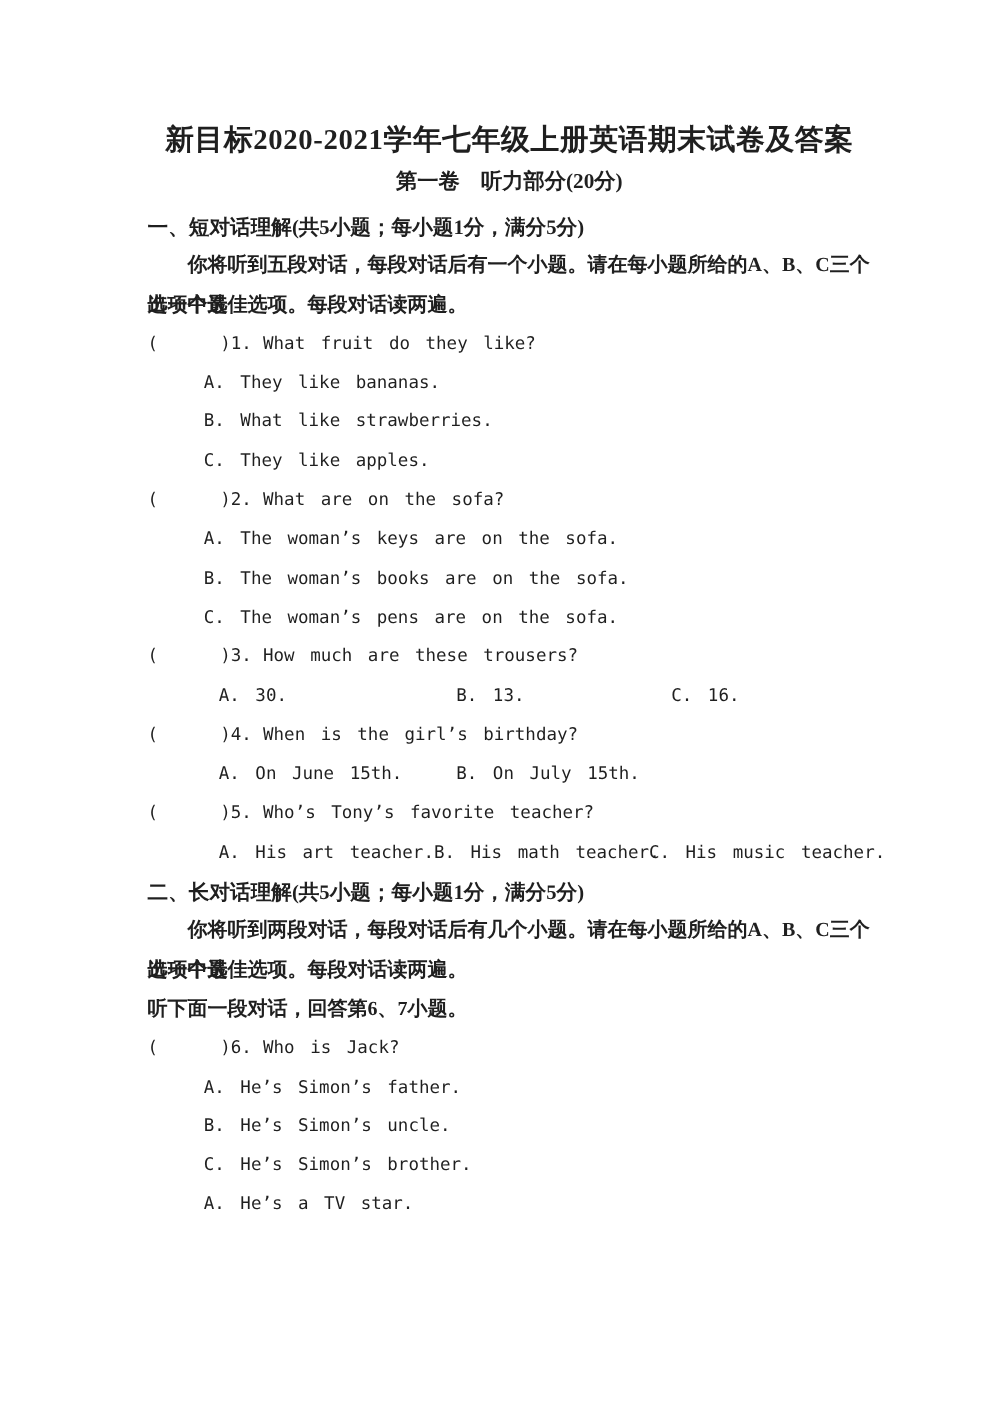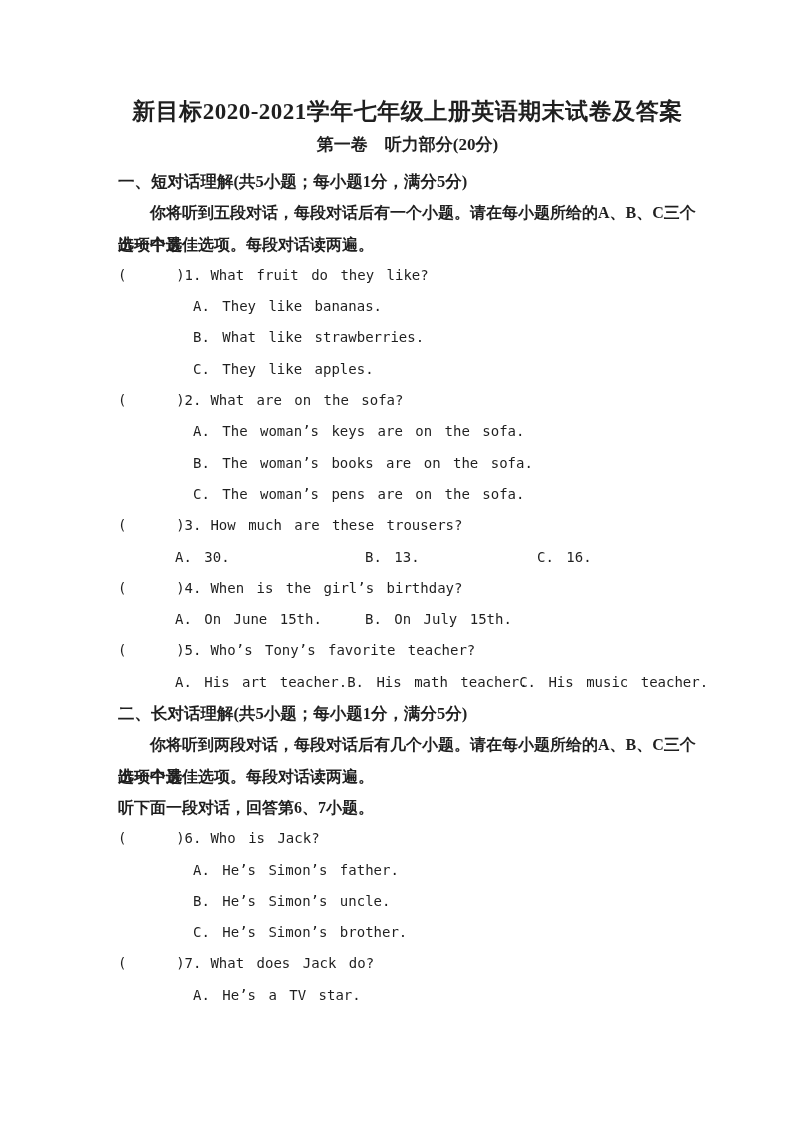--- a/index.html
+++ b/index.html
@@ -32,21 +32,21 @@
   .part-heading {
     font-family: "Liberation Serif", "DejaVu Serif", serif;
     font-size: 17px;
     text-align: center;
     line-height: 30px;
     margin: 2px 0 6px 0;
   }
   .sec-heading { font-size: 16.5px; }
   .indent { text-indent: 32px; }
   .q-text { margin-left: 9px; }
-  .opt { margin-left: 75px; }
+  .opt { margin-left: 45px; }
   .opt-row { margin-left: 57px; display: flex; align-items: center; }
   .opt-row .c1 { width: 190px; }
   .opt-row .c2 { width: 172px; }
   .opt-row .c3 { flex: 1; }
   .footer {
     position: absolute;
     top: 1080px;
     left: 0;
     right: 0;
     text-align: center;
@@ -102,19 +102,18 @@
     <div class="line cn sec-heading">二、长对话理解(共5小题；每小题1分，满分5分)</div>
     <div class="line cn indent">你将听到两段对话，每段对话后有几个小题。请在每小题所给的A、B、C三个选项中选</div>
     <div class="line cn">出一个最佳选项。每段对话读两遍。</div>
     <div class="line cn">听下面一段对话，回答第6、7小题。</div>
 
     <div class="line en"><span>(    )6.</span><span class="q-text">Who is Jack?</span></div>
     <div class="line en opt">A. He’s Simon’s father.</div>
     <div class="line en opt">B. He’s Simon’s uncle.</div>
     <div class="line en opt">C. He’s Simon’s brother.</div>
 
-    <div class="line en"><span>(    )7.</span><span class="q-text">What does Jack do?</span></div>
     <div class="line en opt">A. He’s a TV star.</div>
 
   </div>
 
   <div class="footer">http://zhiyugongfang.cn</div>
 </div>
 
 </body></html>

